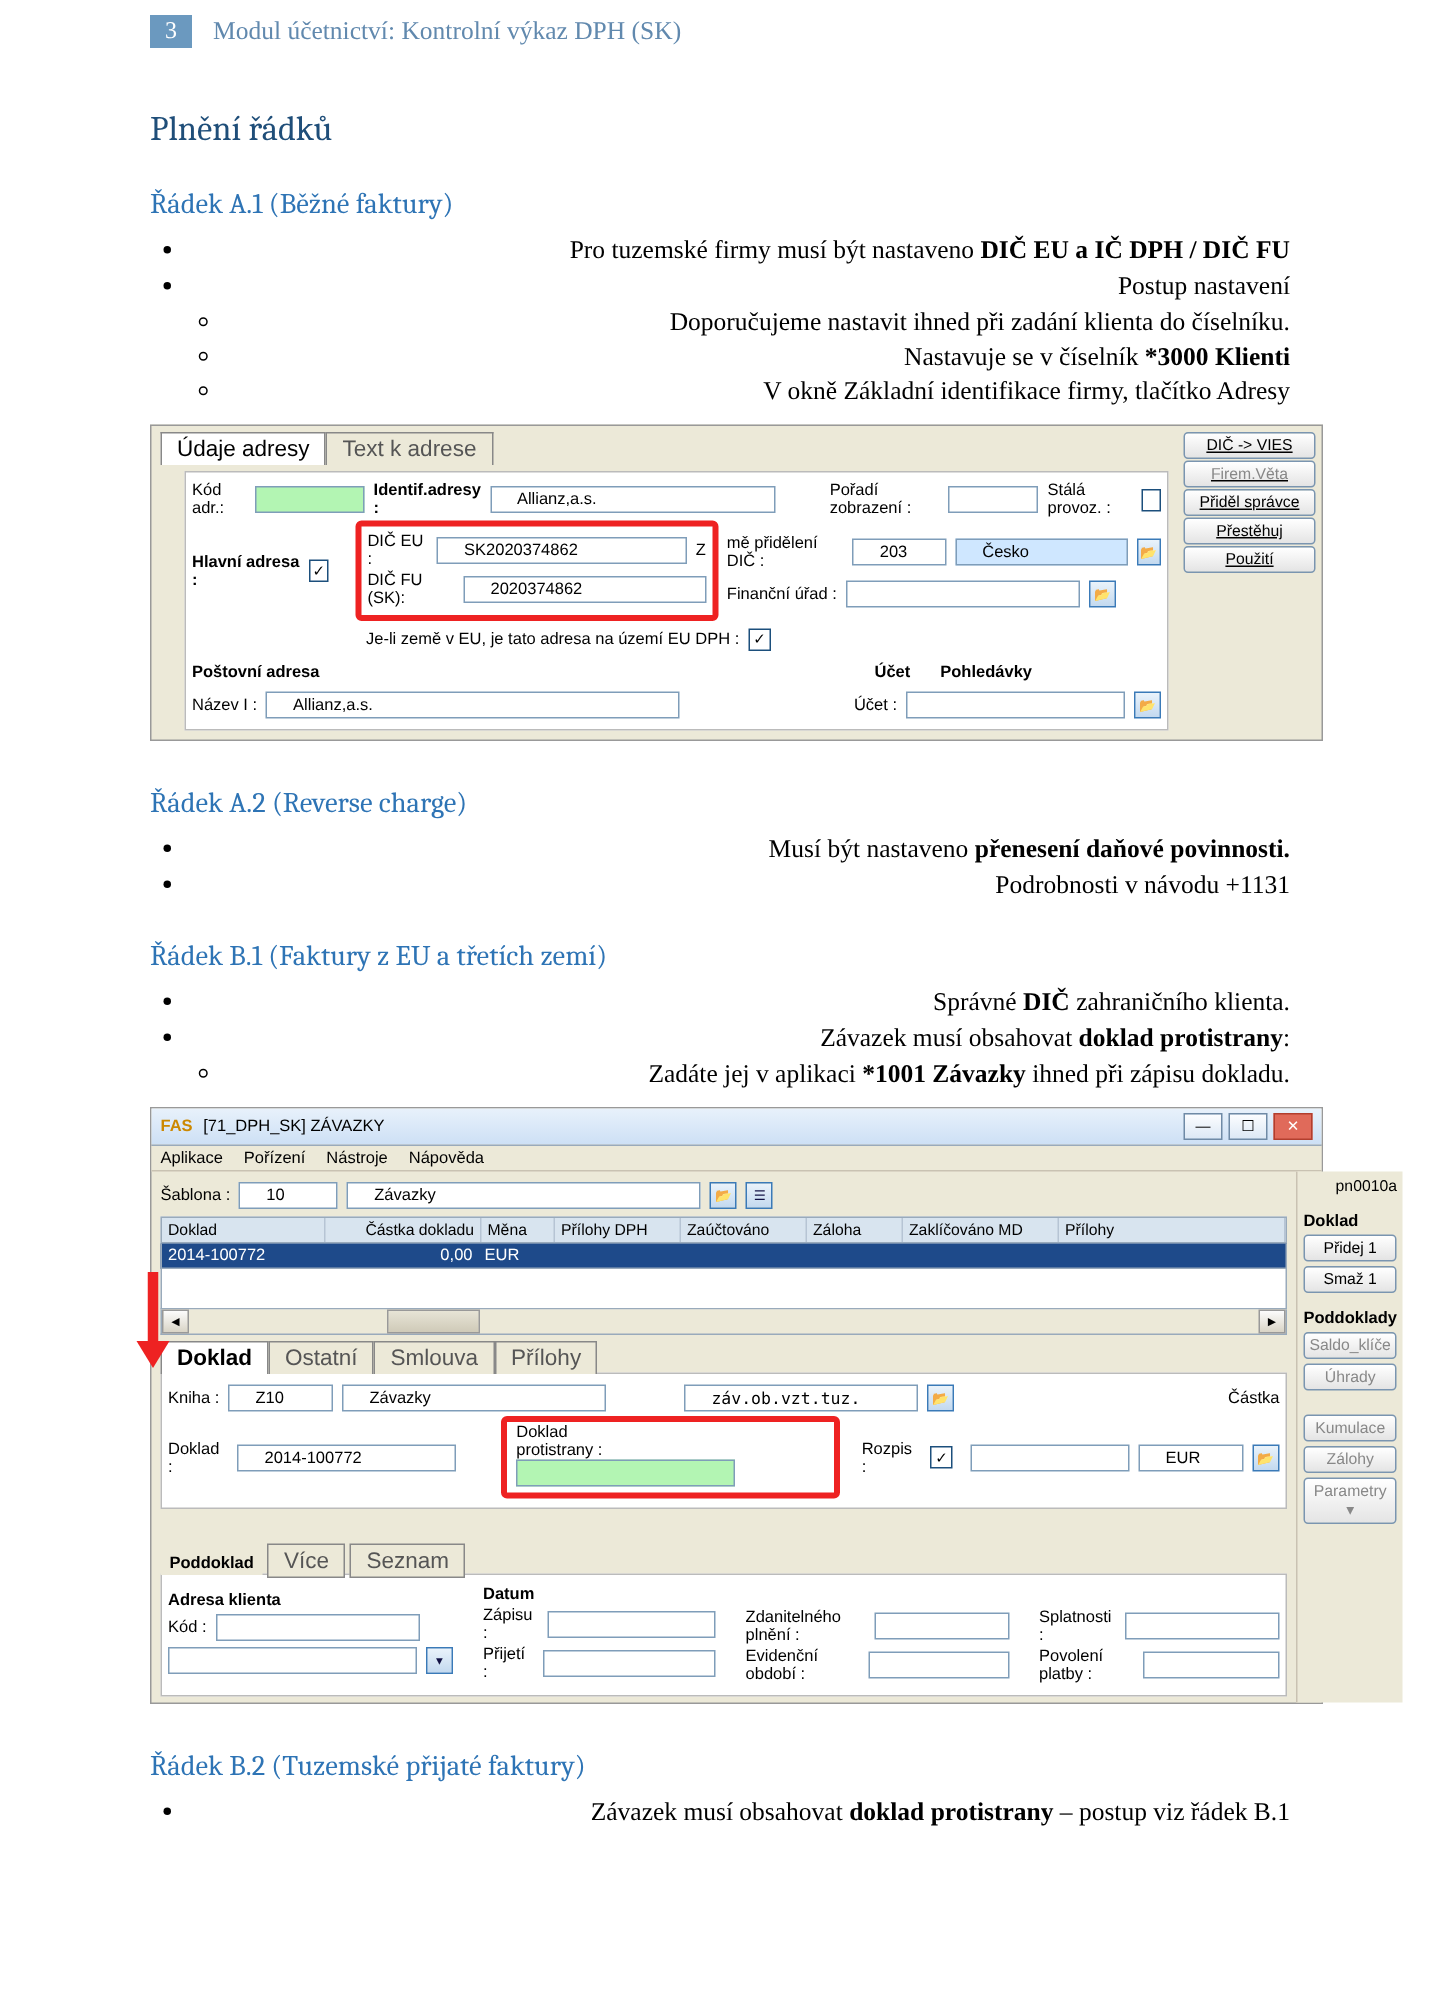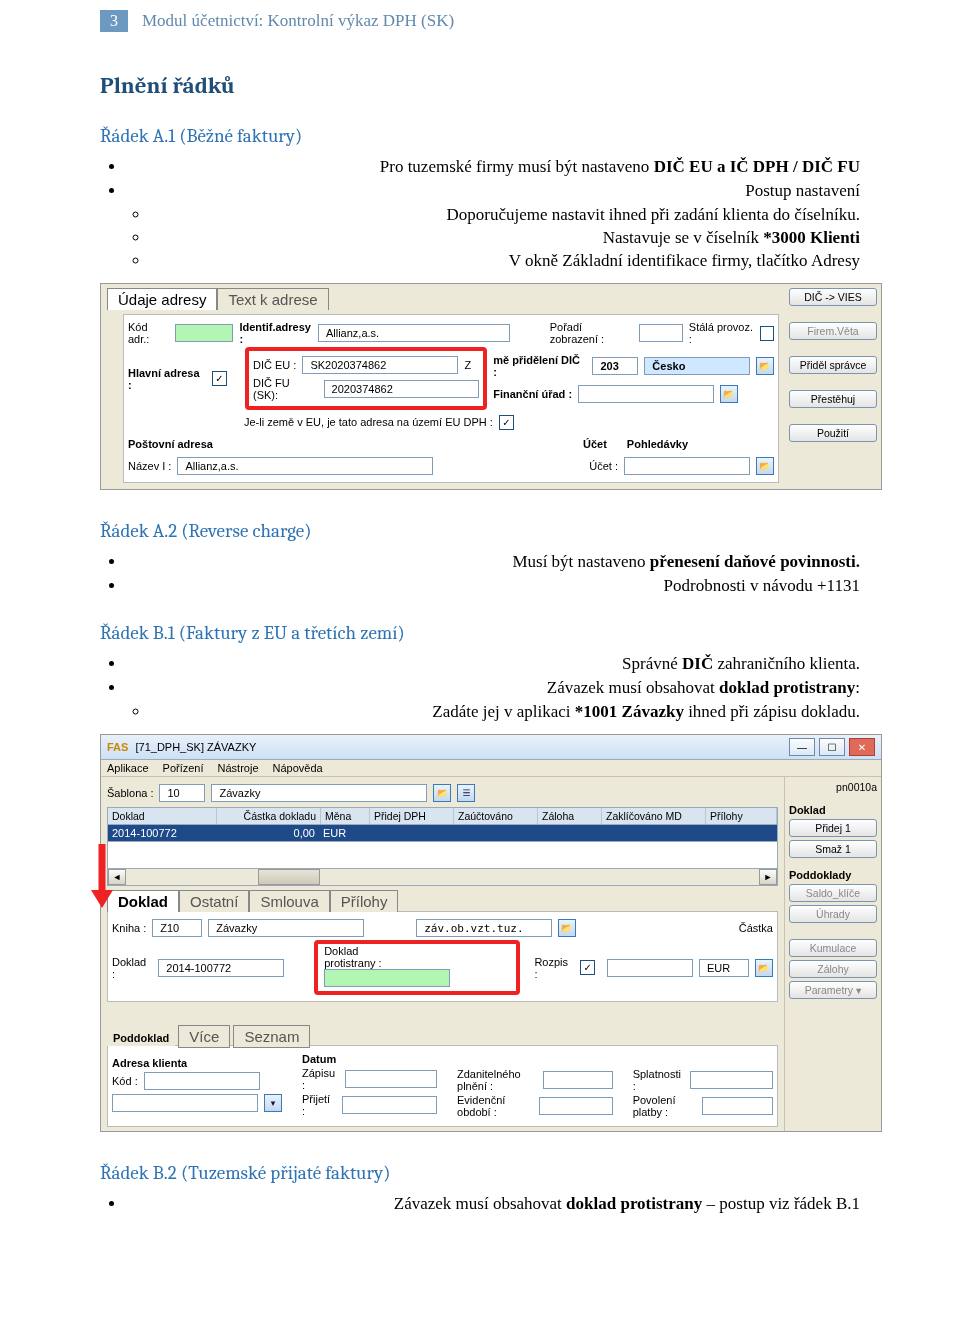--- a/index.html
+++ b/index.html
@@ -22,21 +22,21 @@
     background: #6b99bf;
     color: #fff;
     padding: 2px 10px;
     font-size: 16px;
   }
   .header-title { color: #6189ae; font-size: 17px; }
   h2.blue {
     color: #1f4e79;
     font-family: Cambria, "Times New Roman", serif;
     font-size: 23px;
-    font-weight: 700;
+    font-weight: 400;
     margin: 30px 0 14px 0;
   }
   h3.blue {
     color: #2e74b5;
     font-family: Cambria, "Times New Roman", serif;
     font-size: 19px;
     font-weight: 400;
     margin: 26px 0 10px 0;
   }
   ul.l1 { margin: 8px 0 8px 26px; padding: 0; text-align: right; }
@@ -53,21 +53,21 @@
     border: 1px solid #999;
     margin: 12px 0 30px 0;
     width: 780px;
   }
   .sh1 { display: flex; }
   .sh1-main { flex: 1; padding: 4px 6px 6px 6px; }
   .sh1-side {
     width: 88px;
     padding: 4px 4px;
     border-left: none;
-    display: flex; flex-direction: column; gap: 16px;
+    display: flex; flex-direction: column; gap: 1px; text-decoration: underline;
   }
   .side-btn {
     background: linear-gradient(#fff,#e4e4e4);
     border: 1px solid #7a95b0;
     border-radius: 3px;
     font-size: 10.5px;
     text-align: center;
     padding: 2px 2px;
   }
   .side-btn.dim { color: #888; }
@@ -80,21 +80,21 @@
     font-size:15px;
   }
   .tab.inactive { background:#ece9d8; color:#555; }
   .row { display:flex; align-items:center; gap:6px; margin:2px 0; min-height:20px; }
   .lbl { font-size:11px; }
   .lbl.bold { font-weight:700; }
   .inp {
     background:#fff;
     border:1px solid #7f9db9;
     height:16px;
-    padding:0 7px;
+    padding:0 17px;
     font-size:11px;
     display:inline-flex;
     align-items:center;
   }
   .inp.green { background:#b3f5b3; }
   .inp.blue  { background:#cfe7ff; }
   .chk {
     width:13px; height:13px; border:1px solid #1c4f7c;
     background:#fff; display:inline-flex; align-items:center; justify-content:center;
     font-size:10px; color:#000;
@@ -234,21 +234,21 @@
             <div class="row">
               <span class="lbl">DIČ EU :</span>
               <span class="inp" style="width:140px">SK2020374862</span>
               <span class="lbl">Z</span>
             </div>
             <div class="row">
               <span class="lbl">DIČ FU (SK):</span>
               <span class="inp" style="width:140px">2020374862</span>
             </div>
           </div>
-          <div style="display:flex;flex-direction:column;gap:2px;font-weight:bold;">
+          <div style="display:flex;flex-direction:column;gap:2px;">
             <div class="row">
               <span class="lbl">mě přidělení DIČ :</span>
               <span class="inp" style="width:30px">203</span>
               <span class="inp blue" style="width:90px">Česko</span>
               <span class="dropico">📂</span>
             </div>
             <div class="row">
               <span class="lbl">Finanční úřad :</span>
               <span class="inp" style="width:120px"></span>
               <span class="dropico">📂</span>
@@ -331,21 +331,21 @@
           <span class="inp" style="width:30px">10</span>
           <span class="inp" style="width:200px">Závazky</span>
           <span class="dropico">📂</span>
           <span class="dropico">☰</span>
         </div>
 
         <div class="gridhead" style="margin-top:4px">
           <div class="gh" style="width:100px">Doklad</div>
           <div class="gh" style="width:95px;text-align:right">Částka dokladu</div>
           <div class="gh" style="width:40px">Měna</div>
-          <div class="gh" style="width:75px">Přidej DPH</div>
+          <div class="gh" style="width:75px">Přílohy DPH</div>
           <div class="gh" style="width:75px">Zaúčtováno</div>
           <div class="gh" style="width:55px">Záloha</div>
           <div class="gh" style="width:95px">Zaklíčováno MD</div>
           <div class="gh" style="flex:1">Přílohy</div>
         </div>
         <div class="gridrow">
           <div class="gc" style="width:100px">2014-100772</div>
           <div class="gc" style="width:95px;text-align:right">0,00</div>
           <div class="gc" style="width:40px">EUR</div>
           <div class="gc" style="flex:1"></div>

